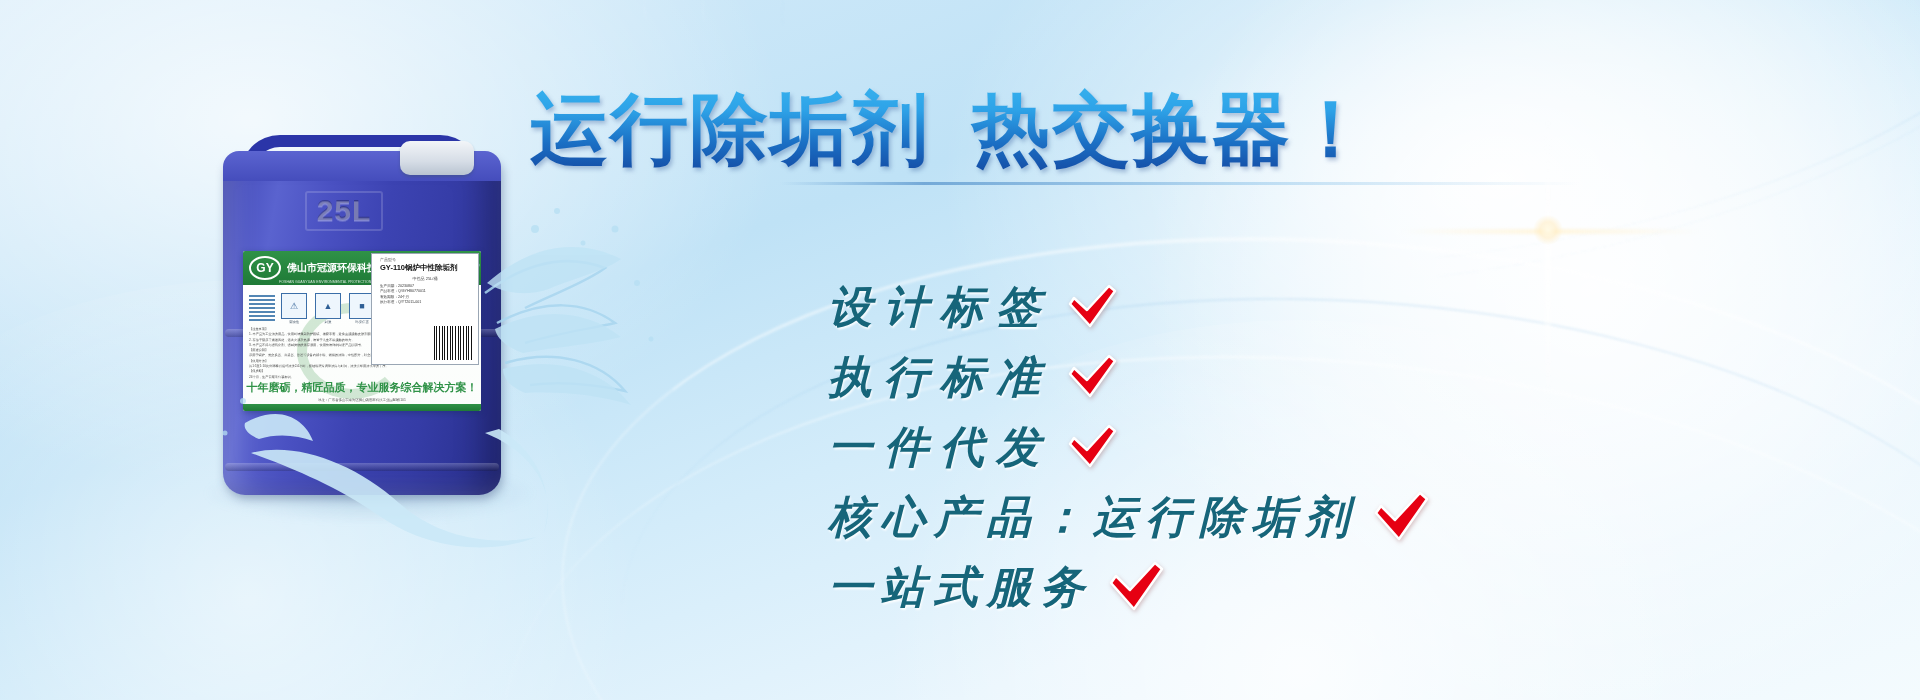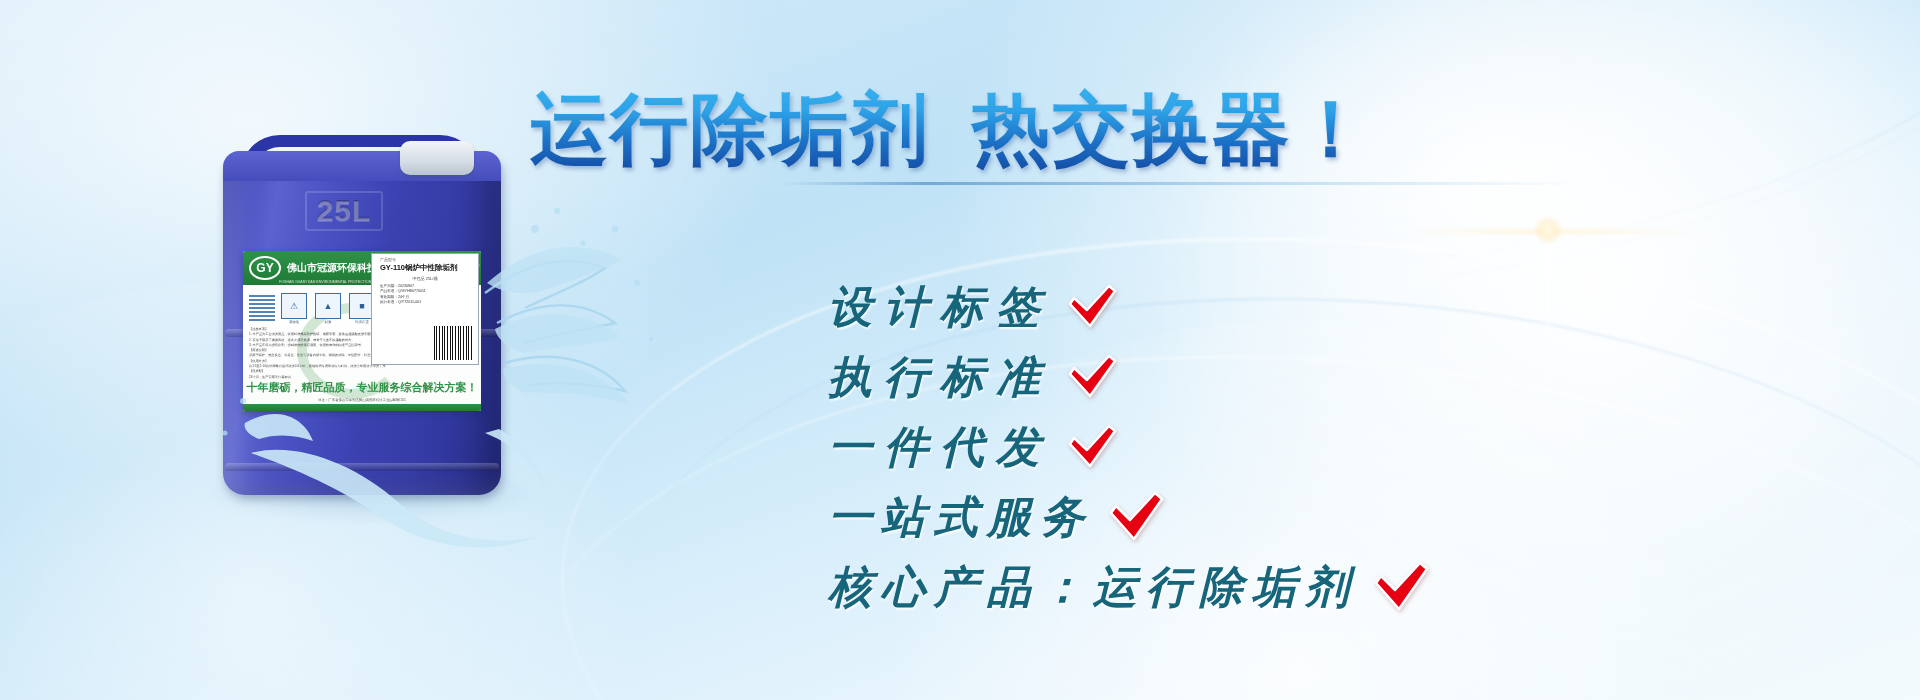--- a/index.html
+++ b/index.html
@@ -366,31 +366,31 @@
 
     <div class="feature-row row-3">
       <div class="feature-text">一件代发</div>
       <div class="check">
         <svg width="52" height="46" viewBox="0 0 52 46">
           <path d="M4 20 L8 14 L21 26 L43 2 L49 7 L24 42 Z" fill="#e60012" stroke="#ffffff" stroke-width="2.5" stroke-linejoin="round"></path>
         </svg>
       </div>
     </div>
 
-    <div class="feature-row row-4">
-      <div class="feature-text">一站式服务</div>
+    <div class="feature-row row-5">
+      <div class="feature-text">核心产品：运行除垢剂</div>
       <div class="check">
         <svg width="58" height="52" viewBox="0 0 58 52">
           <path d="M4 22 L9 15 L23 29 L48 2 L55 8 L27 48 Z" fill="#e60012" stroke="#ffffff" stroke-width="2.5" stroke-linejoin="round"></path>
         </svg>
       </div>
     </div>
 
-    <div class="feature-row row-5">
-      <div class="feature-text">核心产品：运行除垢剂</div>
+    <div class="feature-row row-4">
+      <div class="feature-text">一站式服务</div>
       <div class="check">
         <svg width="58" height="52" viewBox="0 0 58 52">
           <path d="M4 22 L9 15 L23 29 L48 2 L55 8 L27 48 Z" fill="#e60012" stroke="#ffffff" stroke-width="2.5" stroke-linejoin="round"></path>
         </svg>
       </div>
     </div>
 
   </div>
 
   <div class="product">

